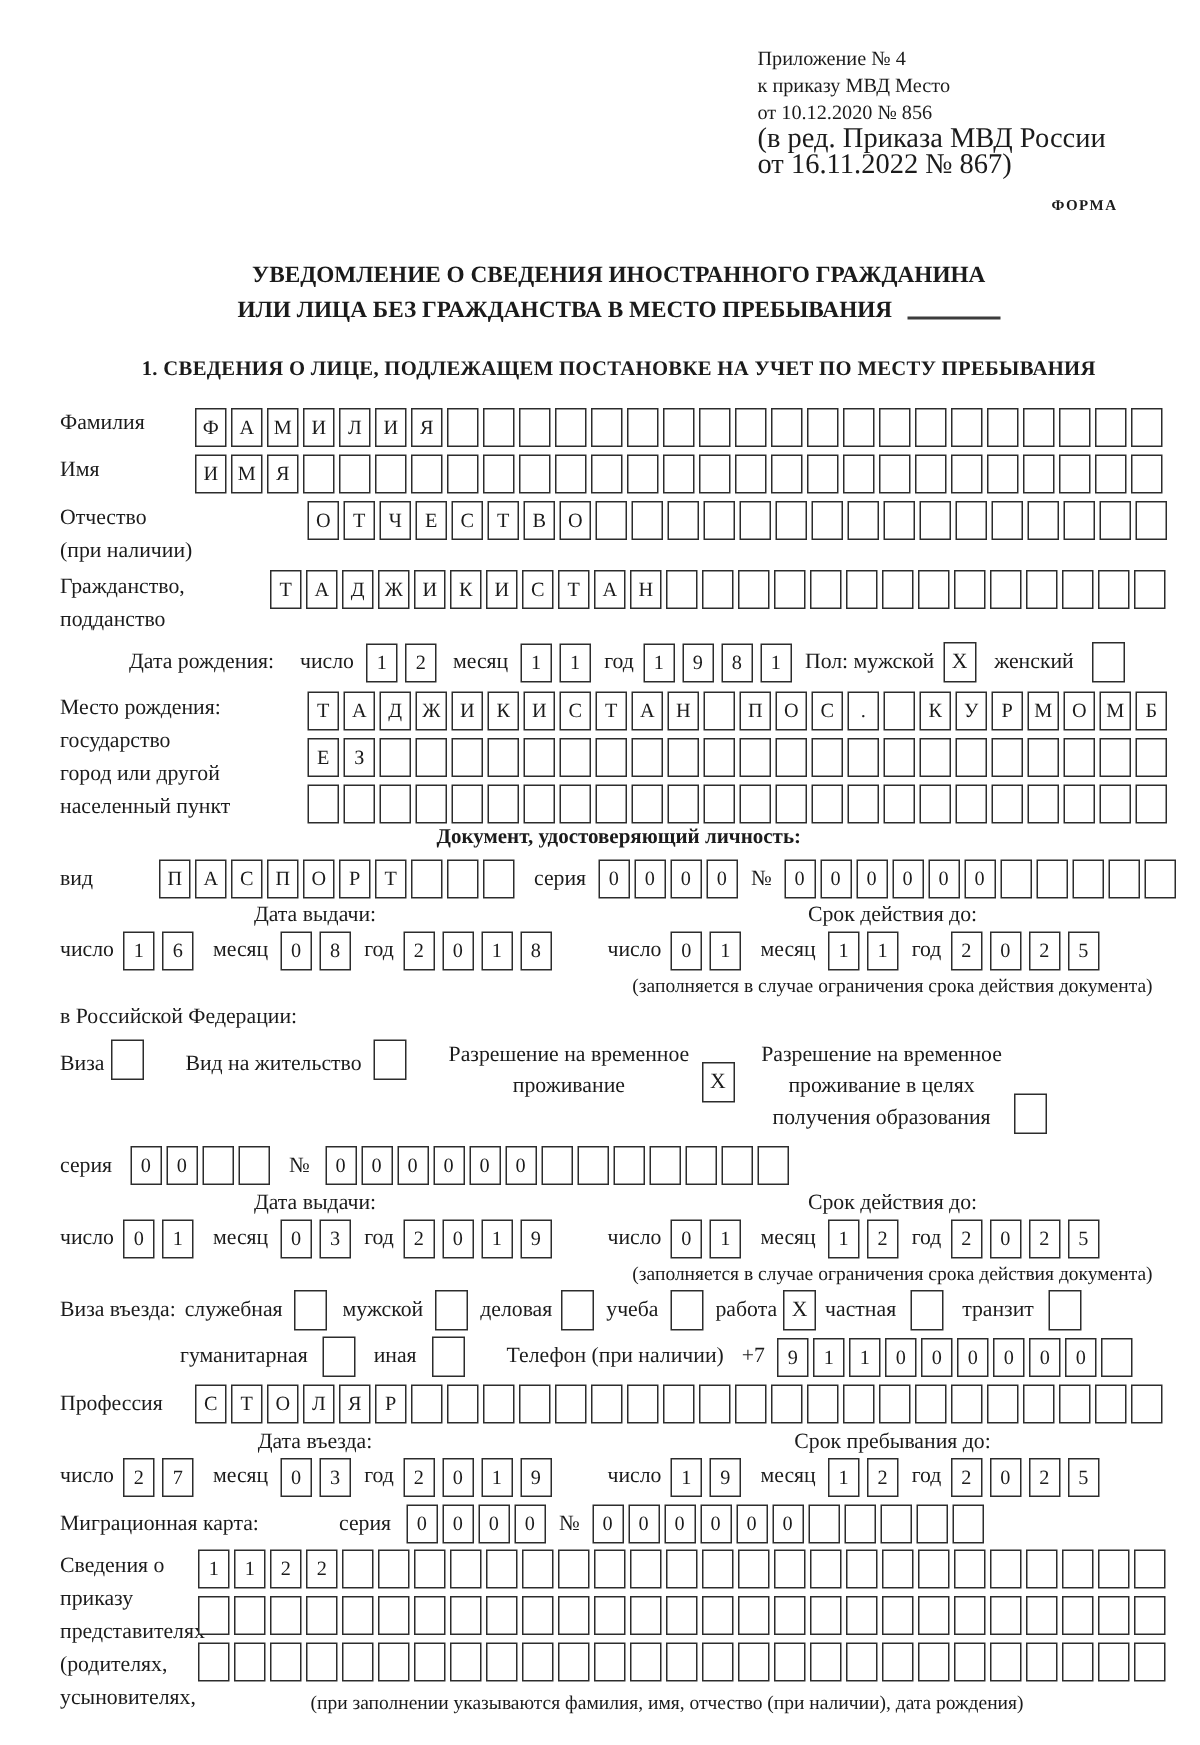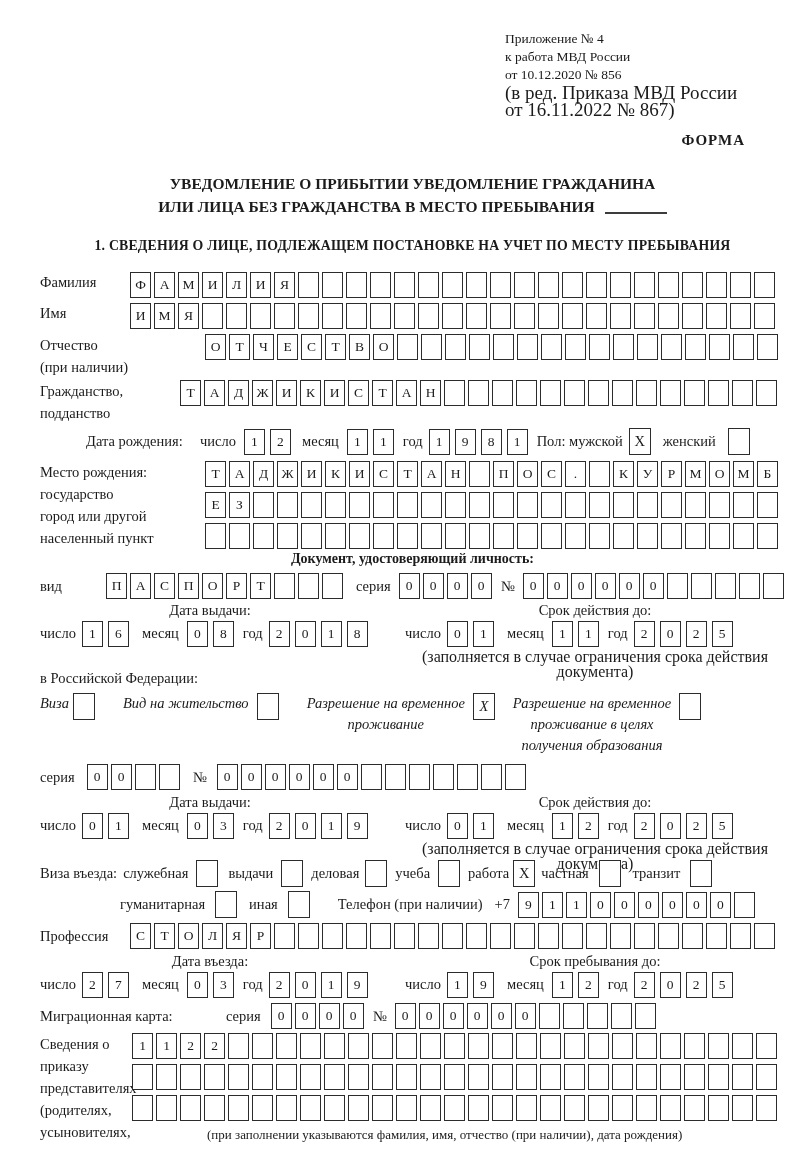--- a/index.html
+++ b/index.html
@@ -43,63 +43,63 @@
   .g10 { margin-left:10px; } .g12 { margin-left:12px; } .g14 { margin-left:12px; }
   .g18 { margin-left:18px; } .g28 { margin-left:28px; }
 
   .mb2 { margin-bottom:2px; } .mb3 { margin-bottom:3px; } .mb4 { margin-bottom:4px; }
   .mb5 { margin-bottom:5px; } .mb6 { margin-bottom:6px; }
 
   .appendix { width:245px; margin-left:auto; margin-right:35px; font-size:13.5px; line-height:18px; }
   .appendix .rev { font-size:19px; line-height:17px; }
   .appendix .rev:first-of-type { margin-top:4px; }
 
-  .forma { text-align:right; margin:14px 40px 0 0; font-weight:bold; font-size:15px; letter-spacing:1px; height:20px; }
+  .forma { text-align:right; margin:14px 40px 0 0; font-weight:bold; font-size:10px; letter-spacing:1px; height:20px; }
 
   .title { text-align:center; font-weight:bold; font-size:15.5px; line-height:23px; margin-top:20px; }
   .blank { display:inline-block; width:62px; border-bottom:2.5px solid #3c3c3c; margin-left:10px; transform:translateY(2px); }
 
   .sec { text-align:center; font-weight:bold; font-size:13.8px; margin-top:20px; height:18px; letter-spacing:0.2px; }
   .body-rows { margin-top:16px; }
 
   .doc-heading { text-align:center; font-weight:bold; font-size:14px; height:20px; margin-bottom:2px; }
 
   .dates { display:flex; margin-bottom:4px; }
   .dcol.left { width:365px; flex:0 0 auto; }
   .dcol.right { flex:1; }
   .dhead { text-align:center; font-size:14.5px; height:17px; line-height:17px; }
   .dcol.left .dhead { width:340px; }
   .dline { display:flex; align-items:center; height:29px; }
   .dlabel { font-size:14.5px; }
-  .dnote { font-size:16px; text-align:center; height:15px; line-height:15px; margin-top:1px; }
+  .dnote { font-size:13px; text-align:center; height:15px; line-height:15px; margin-top:1px; }
 
   .options { display:flex; align-items:flex-start; margin-bottom:8px; }
-  .opt { display:flex; align-items:flex-start;font-style:italic; }
+  .opt { display:flex; align-items:flex-end; }
   .opt .checkbox { margin-left:8px; }
   .optlines { text-align:center; font-size:14.5px; line-height:21px; display:block; }
 
   .reps-note { font-size:13px; margin-top:6px; margin-left:75px; }
 </style>
 </head>
 <body>
 
 <div class="page">
 
   <div class="appendix">
     <div>Приложение № 4</div>
-    <div>к работа МВД России</div>
+    <div>к приказу МВД Место</div>
     <div>от 10.12.2020 № 856</div>
     <div class="rev">(в ред. Приказа МВД России</div>
     <div class="rev">от 16.11.2022 № 867)</div>
   </div>
 
   <div class="forma">ФОРМА</div>
 
   <div class="title">
-    <div>УВЕДОМЛЕНИЕ О ПРИБЫТИИ УВЕДОМЛЕНИЕ ГРАЖДАНИНА</div>
+    <div>УВЕДОМЛЕНИЕ О СВЕДЕНИЯ ИНОСТРАННОГО ГРАЖДАНИНА</div>
     <div><span>ИЛИ ЛИЦА БЕЗ ГРАЖДАНСТВА В МЕСТО ПРЕБЫВАНИЯ</span><span class="blank"></span></div>
   </div>
 
   <div class="sec">1. СВЕДЕНИЯ О ЛИЦЕ, ПОДЛЕЖАЩЕМ ПОСТАНОВКЕ НА УЧЕТ ПО МЕСТУ ПРЕБЫВАНИЯ</div>
 
   <div class="body-rows">
 
     <div class="row mb5">
       <span class="lbl w90">Фамилия</span>
       <span class="cells">
@@ -533,21 +533,21 @@
             </span>
         </div>
         <div class="dnote">(заполняется в случае ограничения срока действия документа)</div>
       </div>
     </div>
 
     <div class="row aic mb4">
       <span class="lbl">Виза въезда:</span>
       <span class="lbl g6">служебная</span>
       <span class="checkbox g8"></span>
-      <span class="lbl g10">выдачи</span>
+      <span class="lbl g10">мужской</span>
       <span class="checkbox g8"></span>
       <span class="lbl g8">деловая</span>
       <span class="checkbox g6"></span>
       <span class="lbl g8">учеба</span>
       <span class="checkbox g8"></span>
       <span class="lbl g8">работа</span>
       <span class="checkbox g4">X</span>
       <span class="lbl g6">частная</span>
       <span class="checkbox g10"></span>
       <span class="lbl g12">транзит</span>

